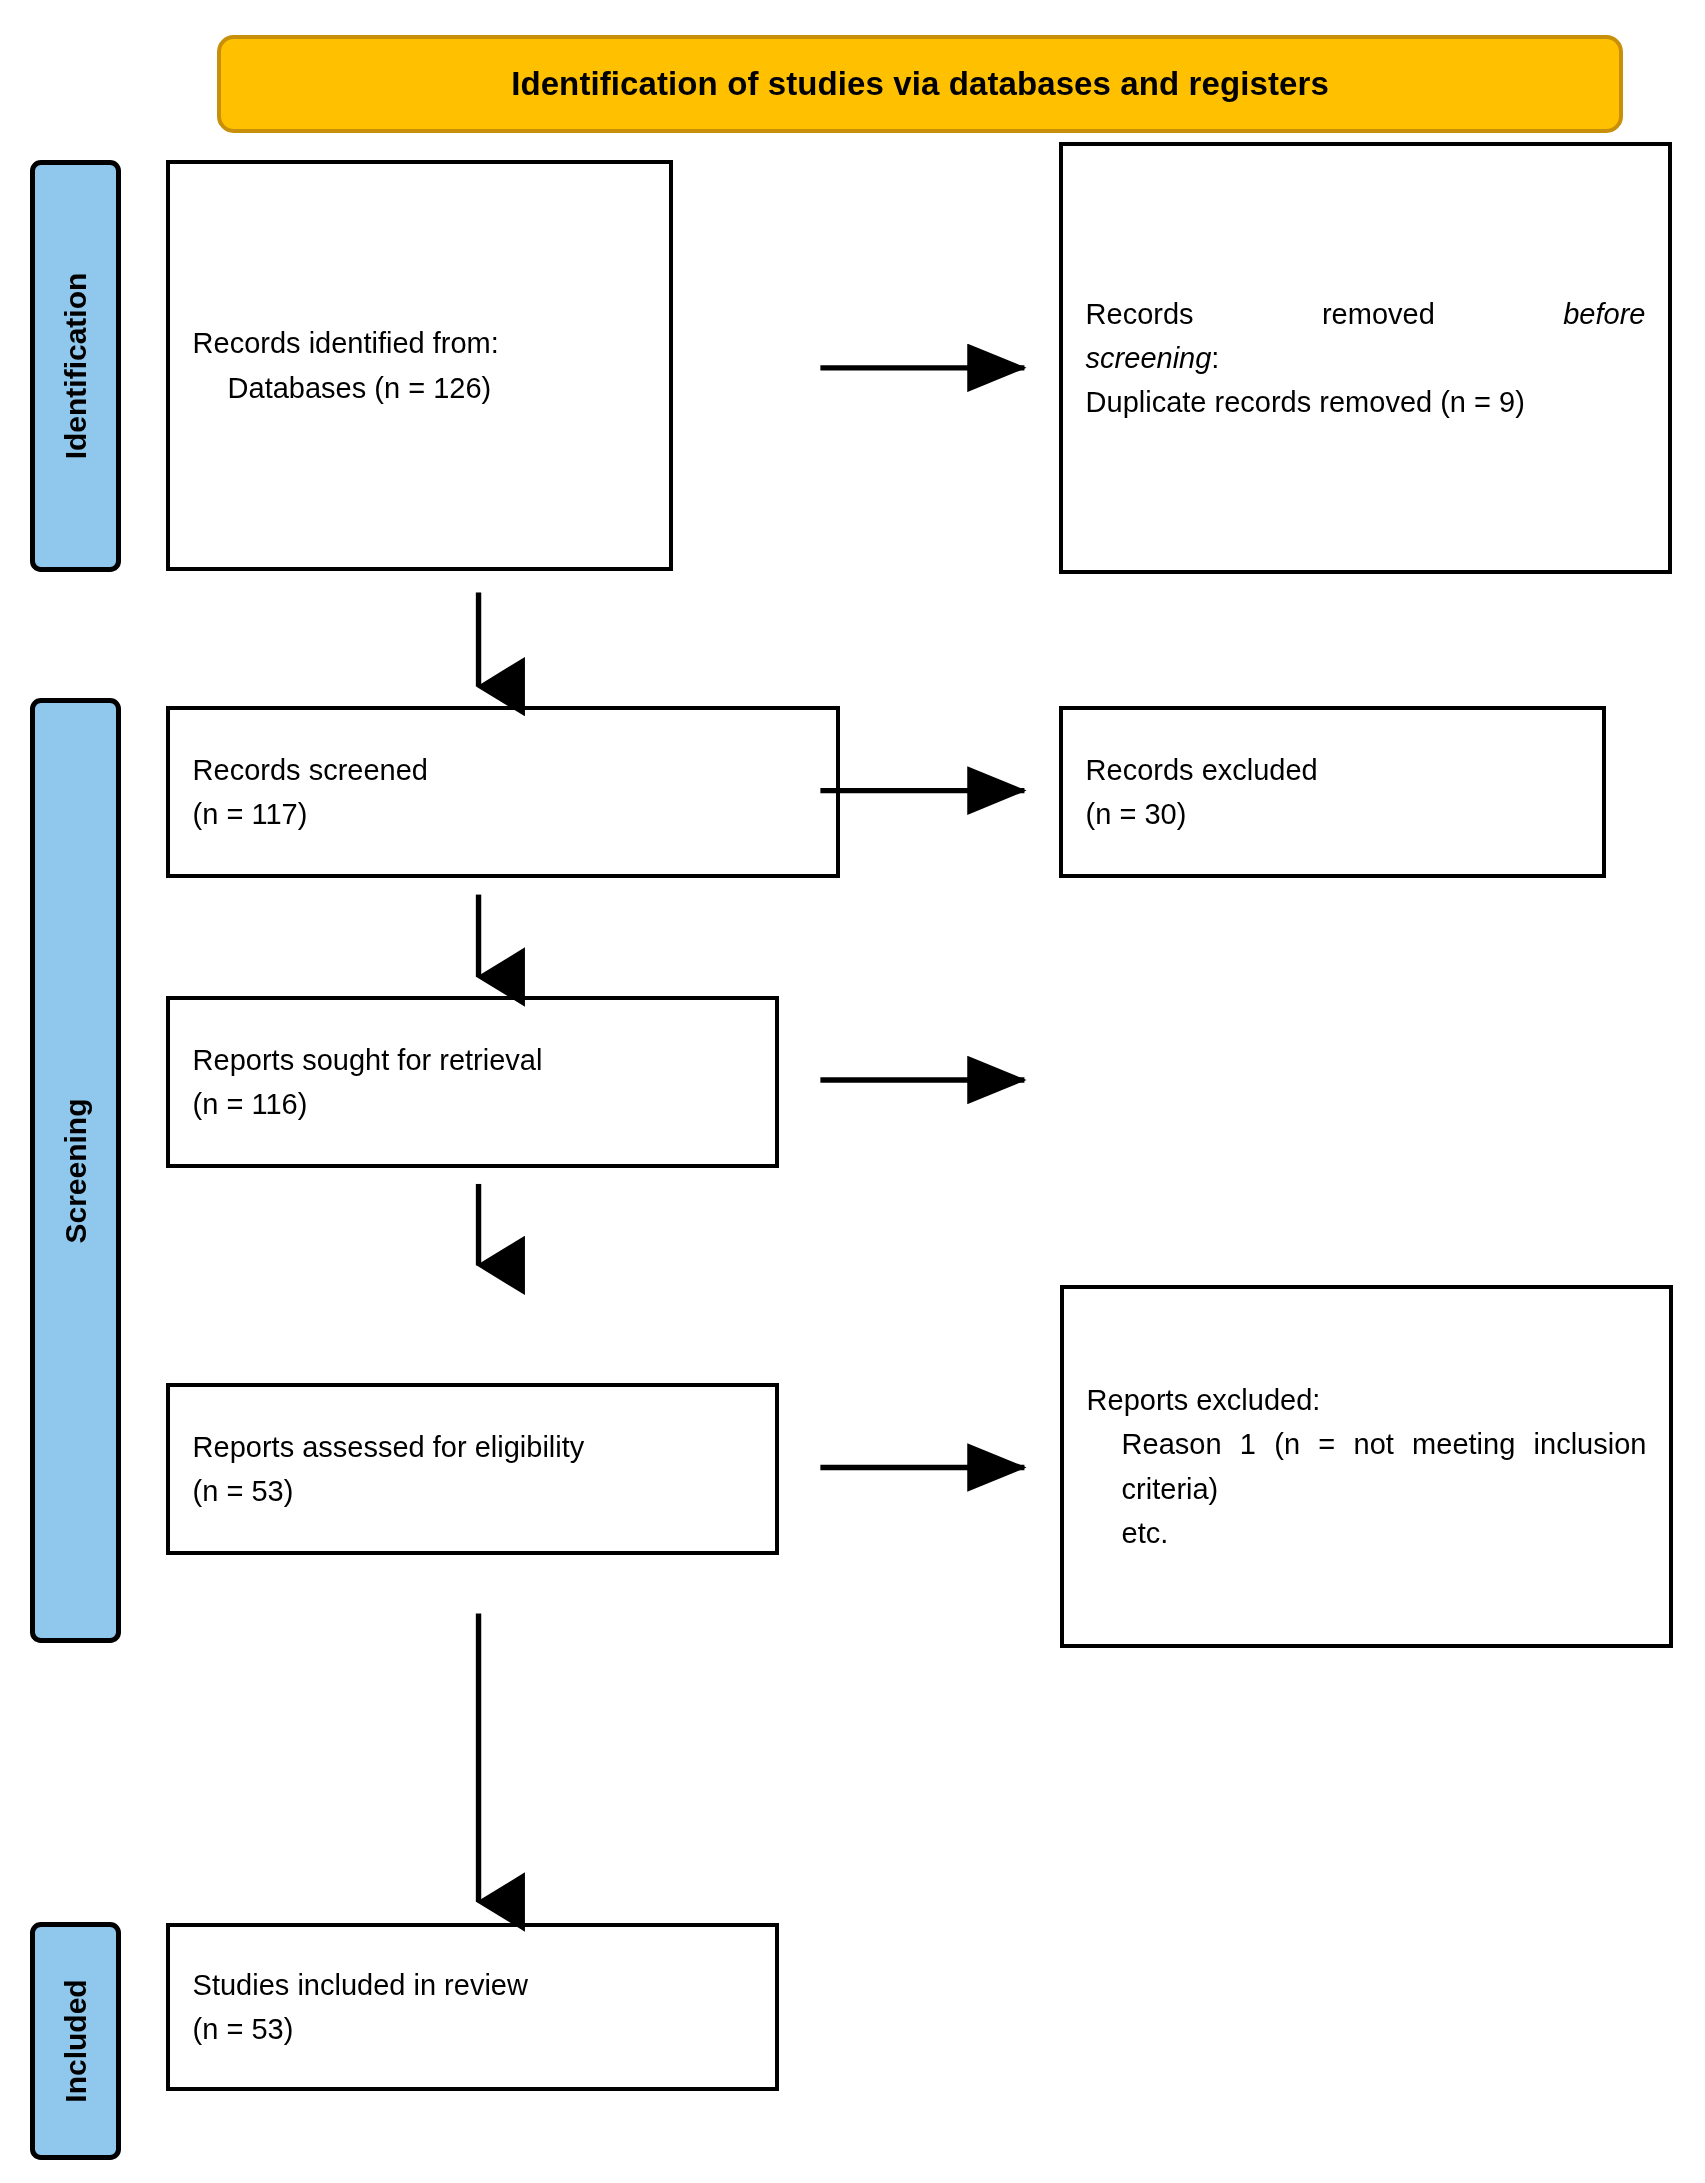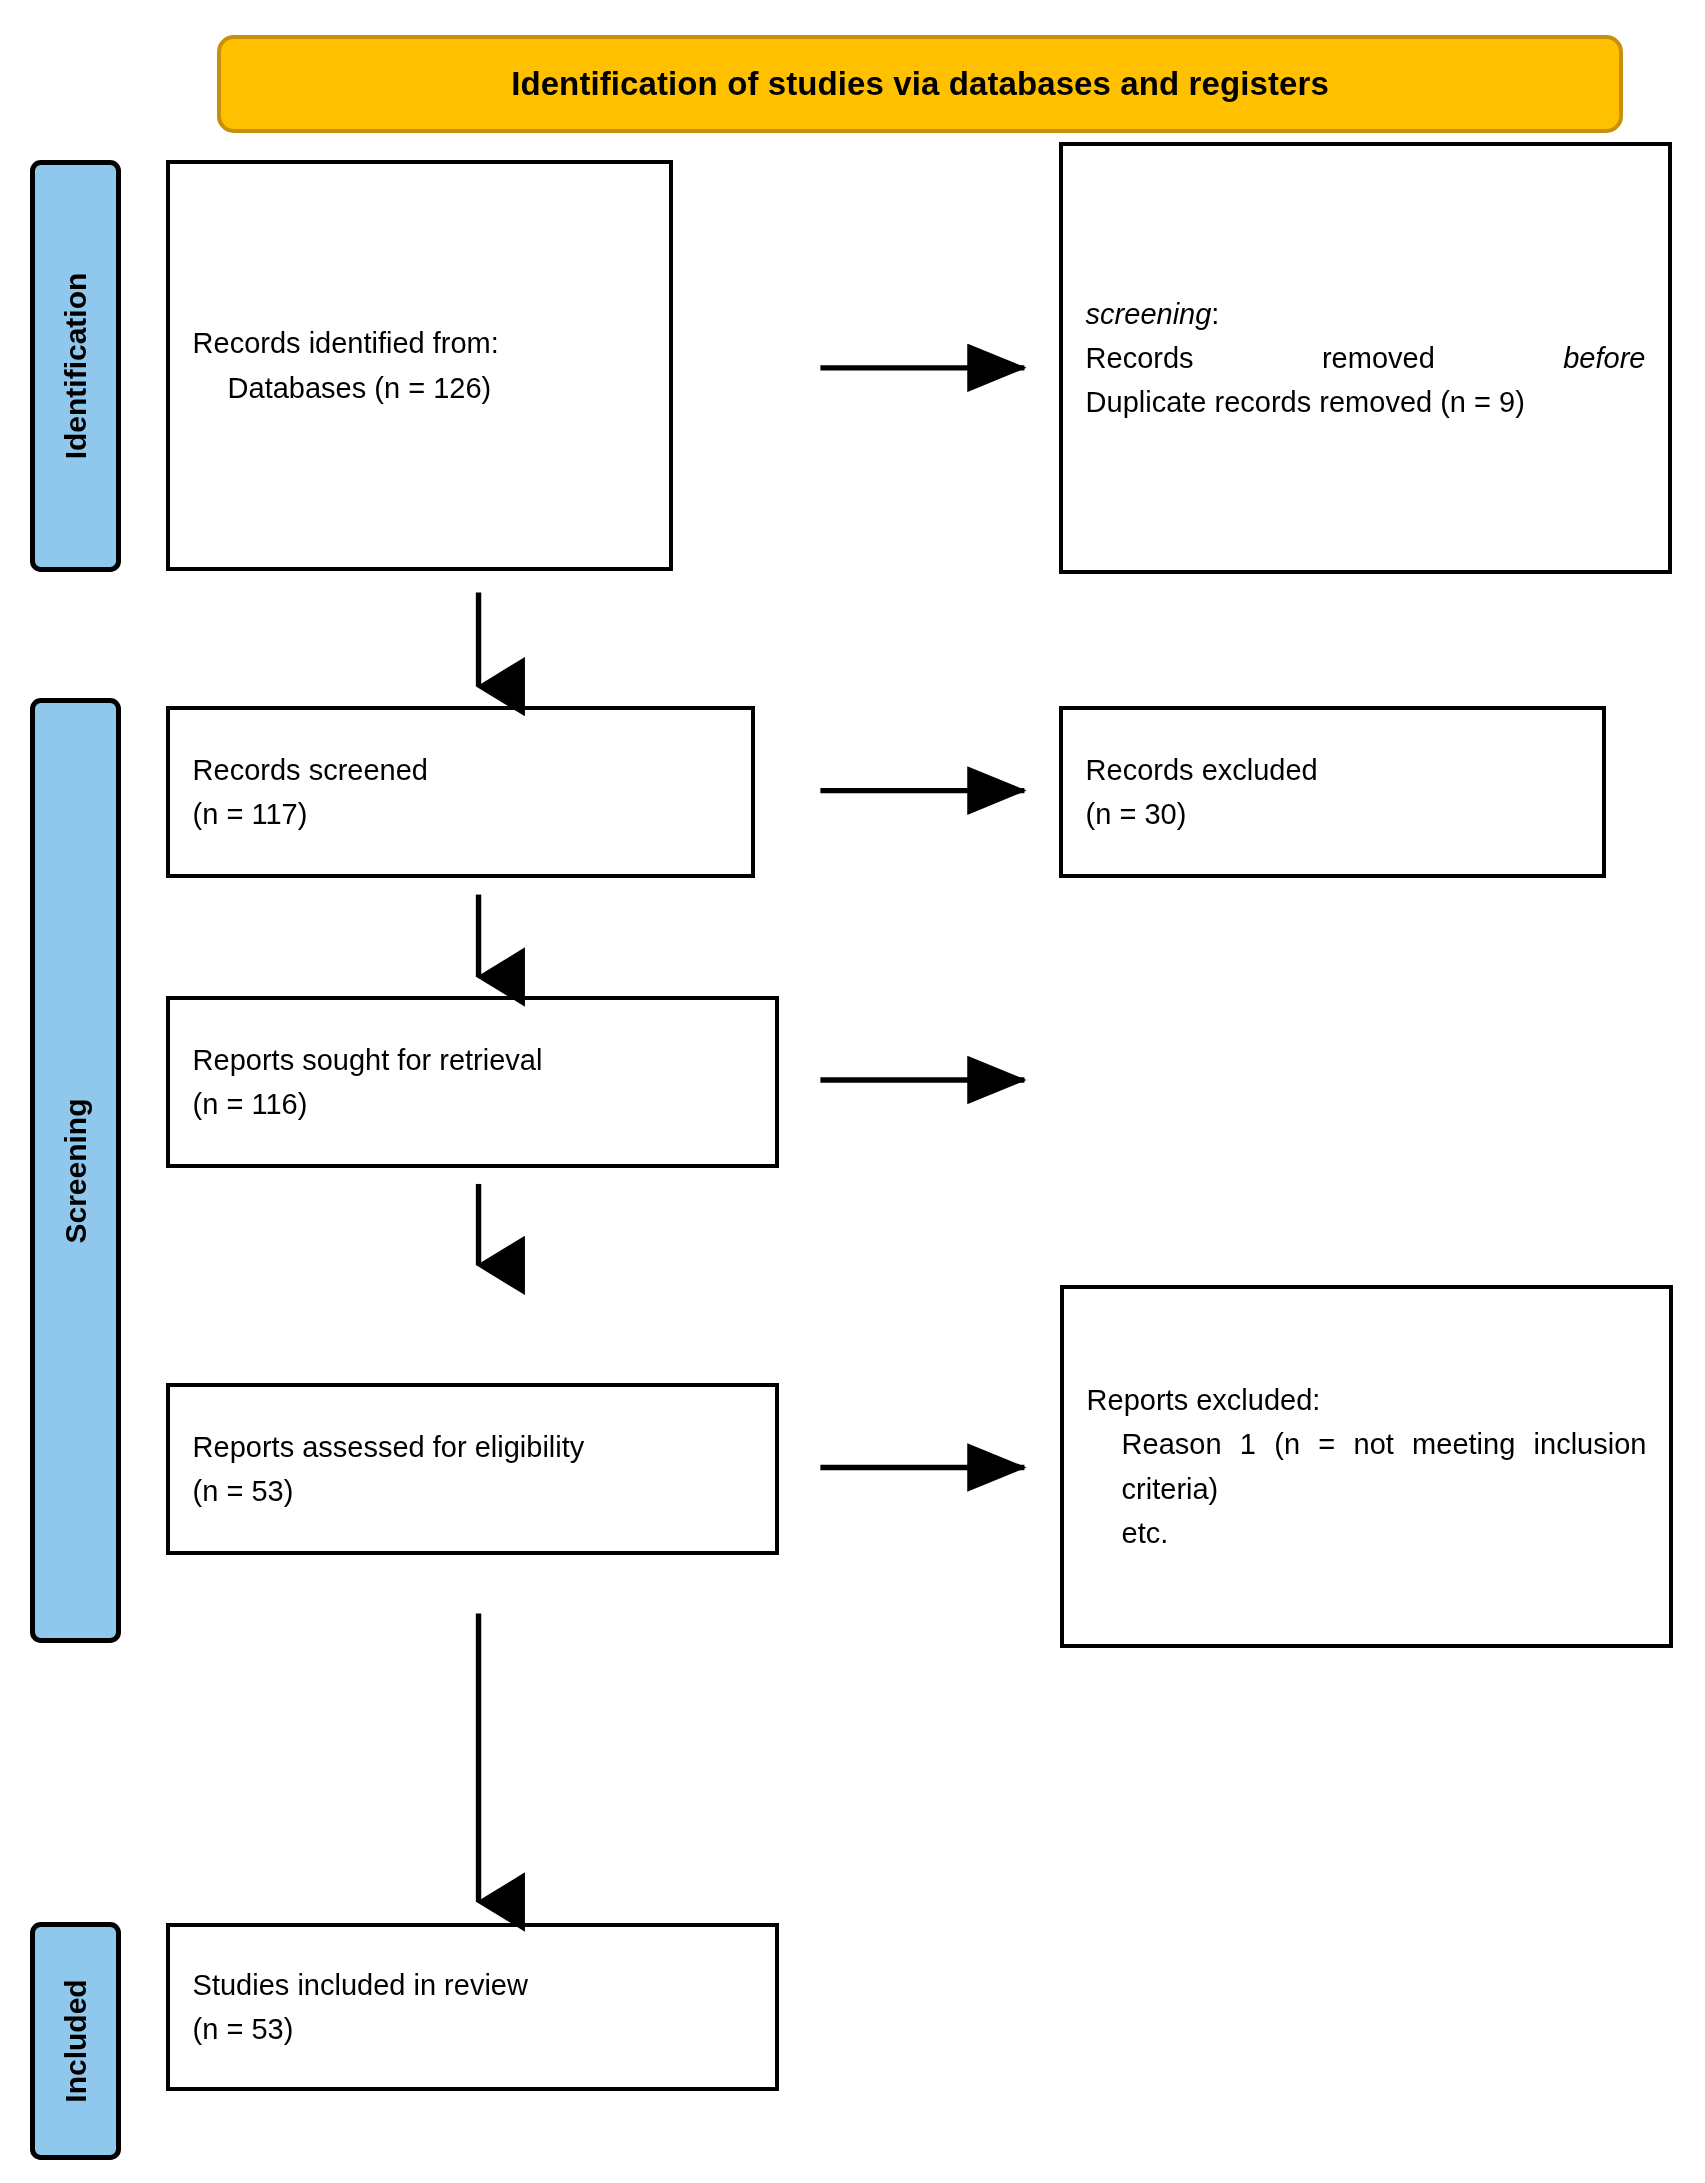--- a/index.html
+++ b/index.html
@@ -128,21 +128,21 @@
     <span class="sidebar-label">Included</span>
   </div>
 
   <div class="box" style="left:166px; top:160px; width:507px; height:411px;">
     <div class="box-inner">
       <div class="line">Records identified from:</div>
       <div class="line indent">Databases (n = 126)</div>
     </div>
   </div>
 
-  <div class="box" style="left:166px; top:706px; width:589px; height:172px;">
+  <div class="box" style="left:166px; top:706px; width:674px; height:172px;">
     <div class="box-inner">
       <div class="line">Records screened</div>
       <div class="line">(n = 117)</div>
     </div>
   </div>
 
   <div class="box" style="left:166px; top:996px; width:613px; height:172px;">
     <div class="box-inner">
       <div class="line">Reports sought for retrieval</div>
       <div class="line">(n = 116)</div>
@@ -158,22 +158,22 @@
 
   <div class="box" style="left:166px; top:1923px; width:613px; height:168px;">
     <div class="box-inner">
       <div class="line">Studies included in review</div>
       <div class="line">(n = 53)</div>
     </div>
   </div>
 
   <div class="box" style="left:1059px; top:142px; width:613px; height:432px;">
     <div class="box-inner">
+      <div class="line justify"><span>Records removed</span> <span class="italic">before</span></div>
       <div class="line"><span class="italic">screening</span><span>:</span></div>
-      <div class="line justify"><span>Records removed</span> <span class="italic">before</span></div>
       <div class="line">Duplicate records removed (n = 9)</div>
     </div>
   </div>
 
   <div class="box" style="left:1059px; top:706px; width:547px; height:172px;">
     <div class="box-inner">
       <div class="line">Records excluded</div>
       <div class="line">(n = 30)</div>
     </div>
   </div>

